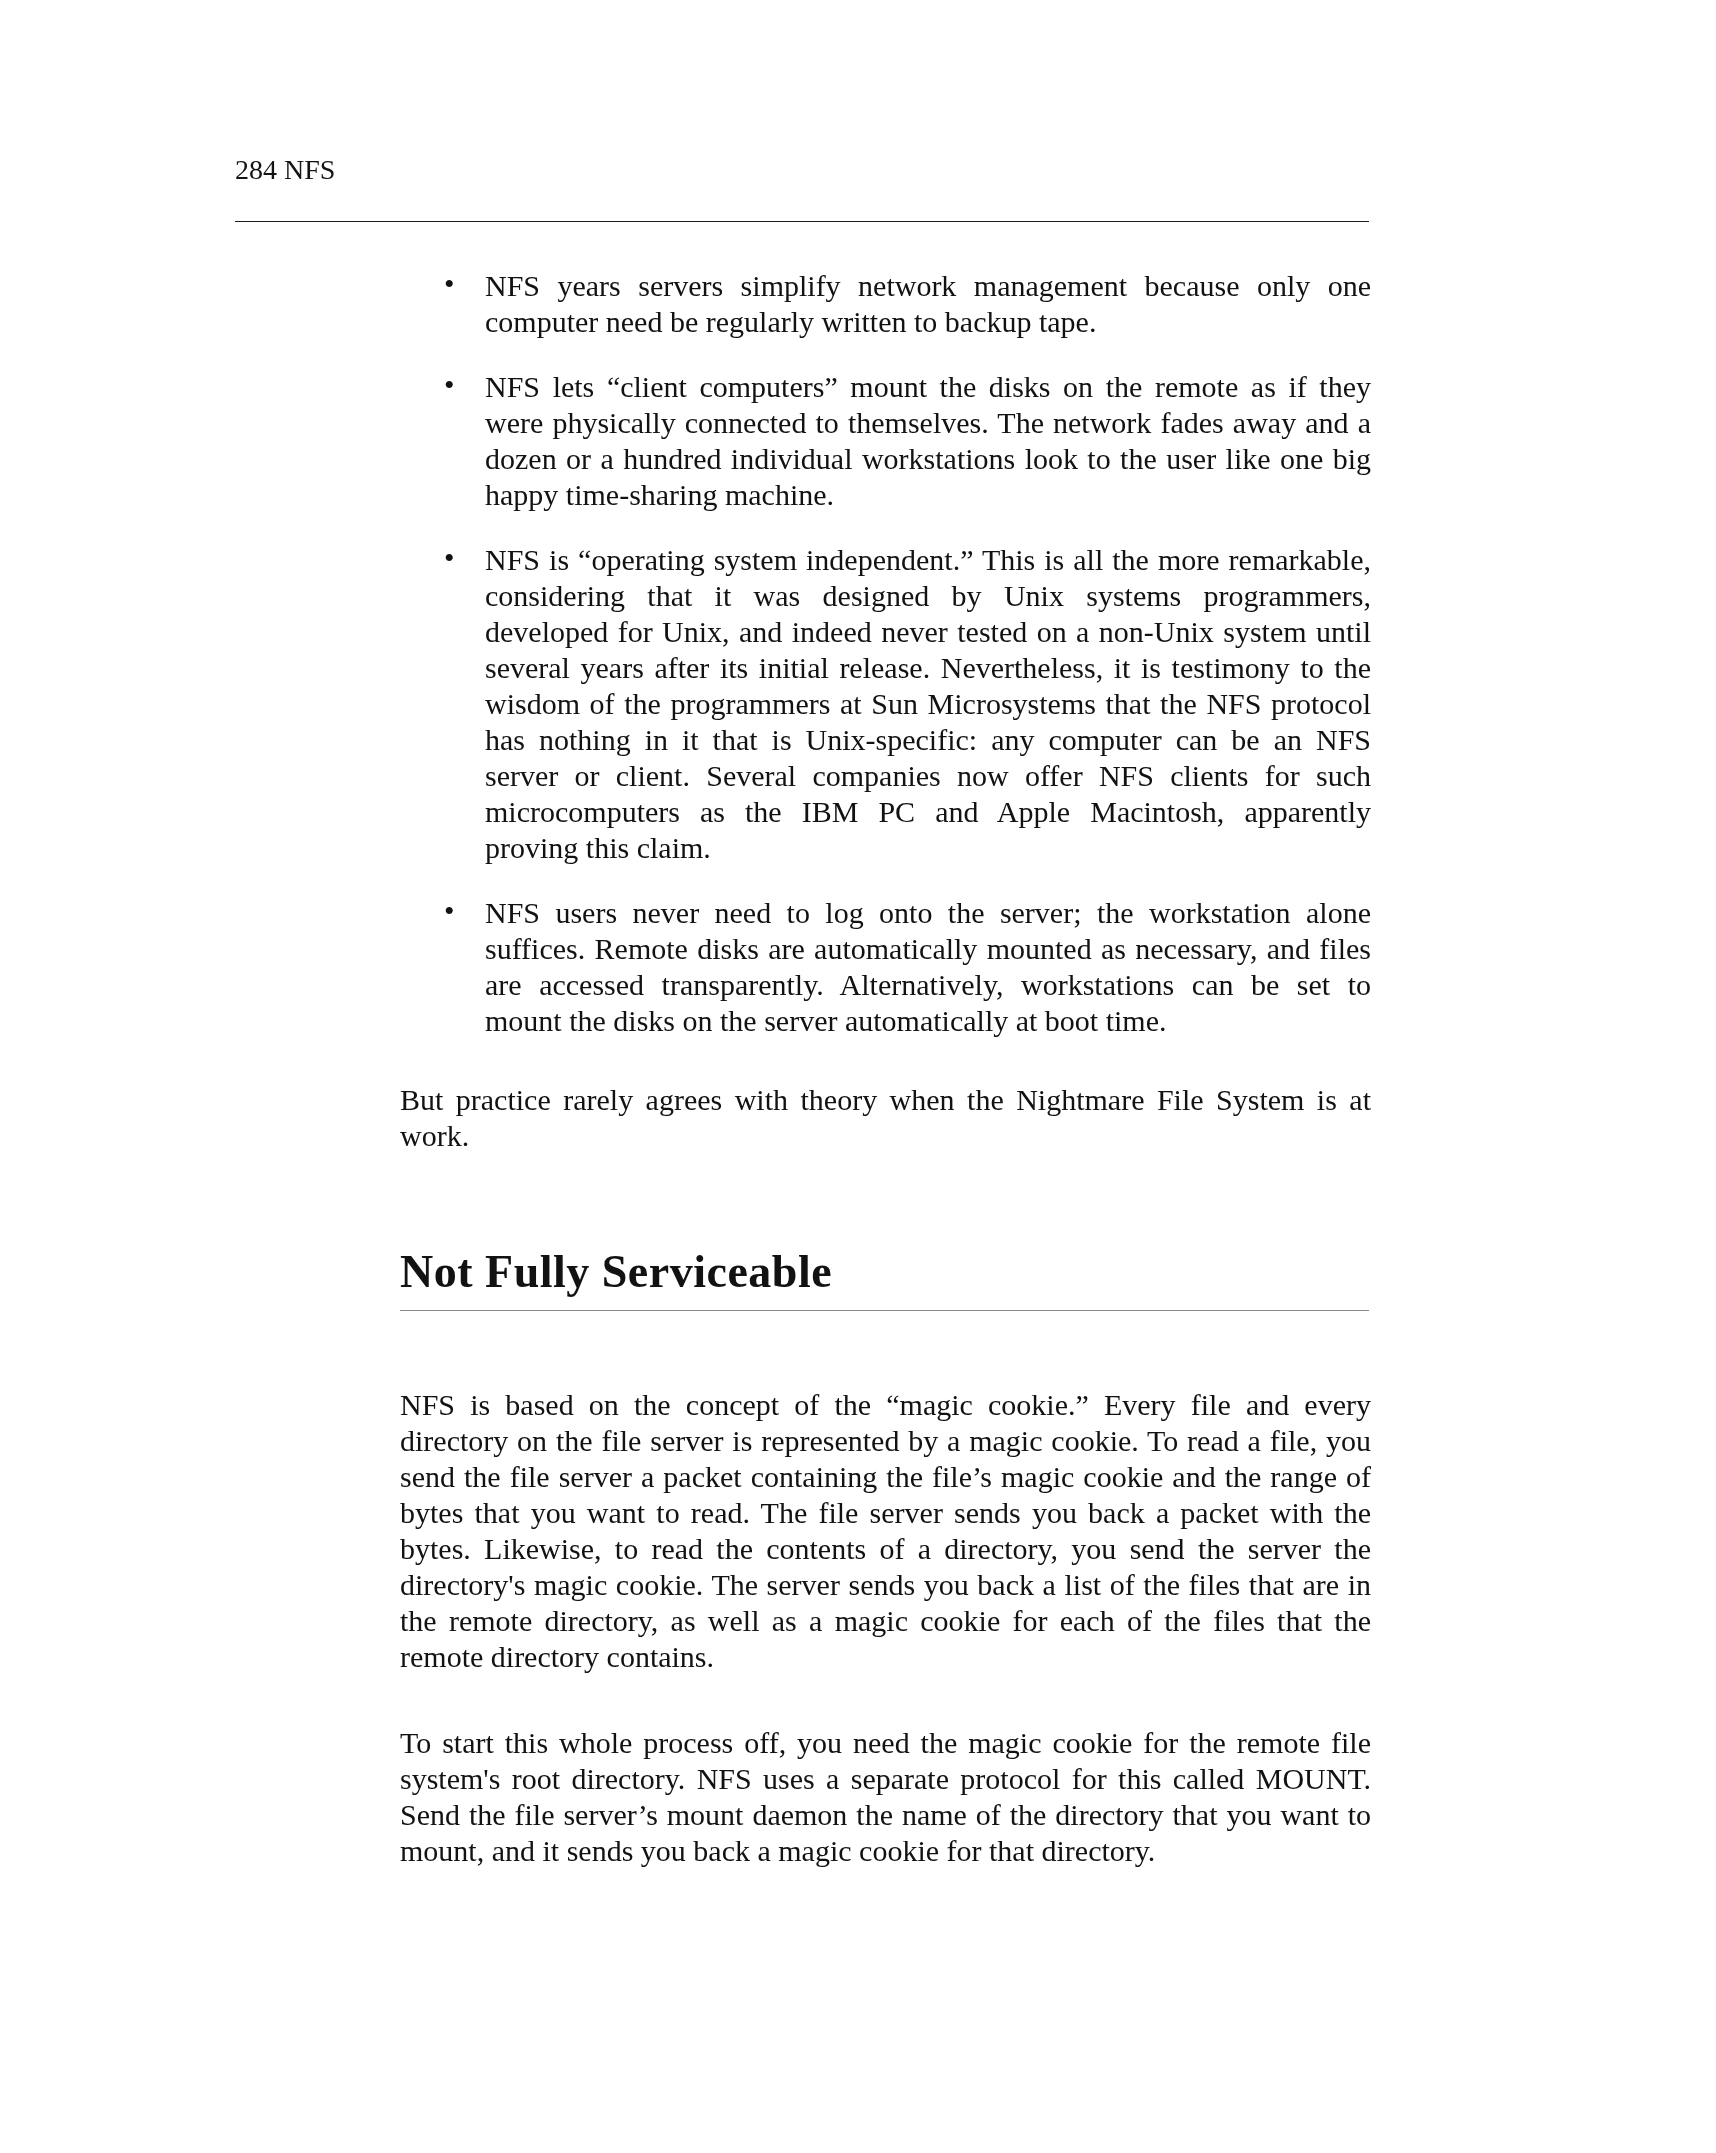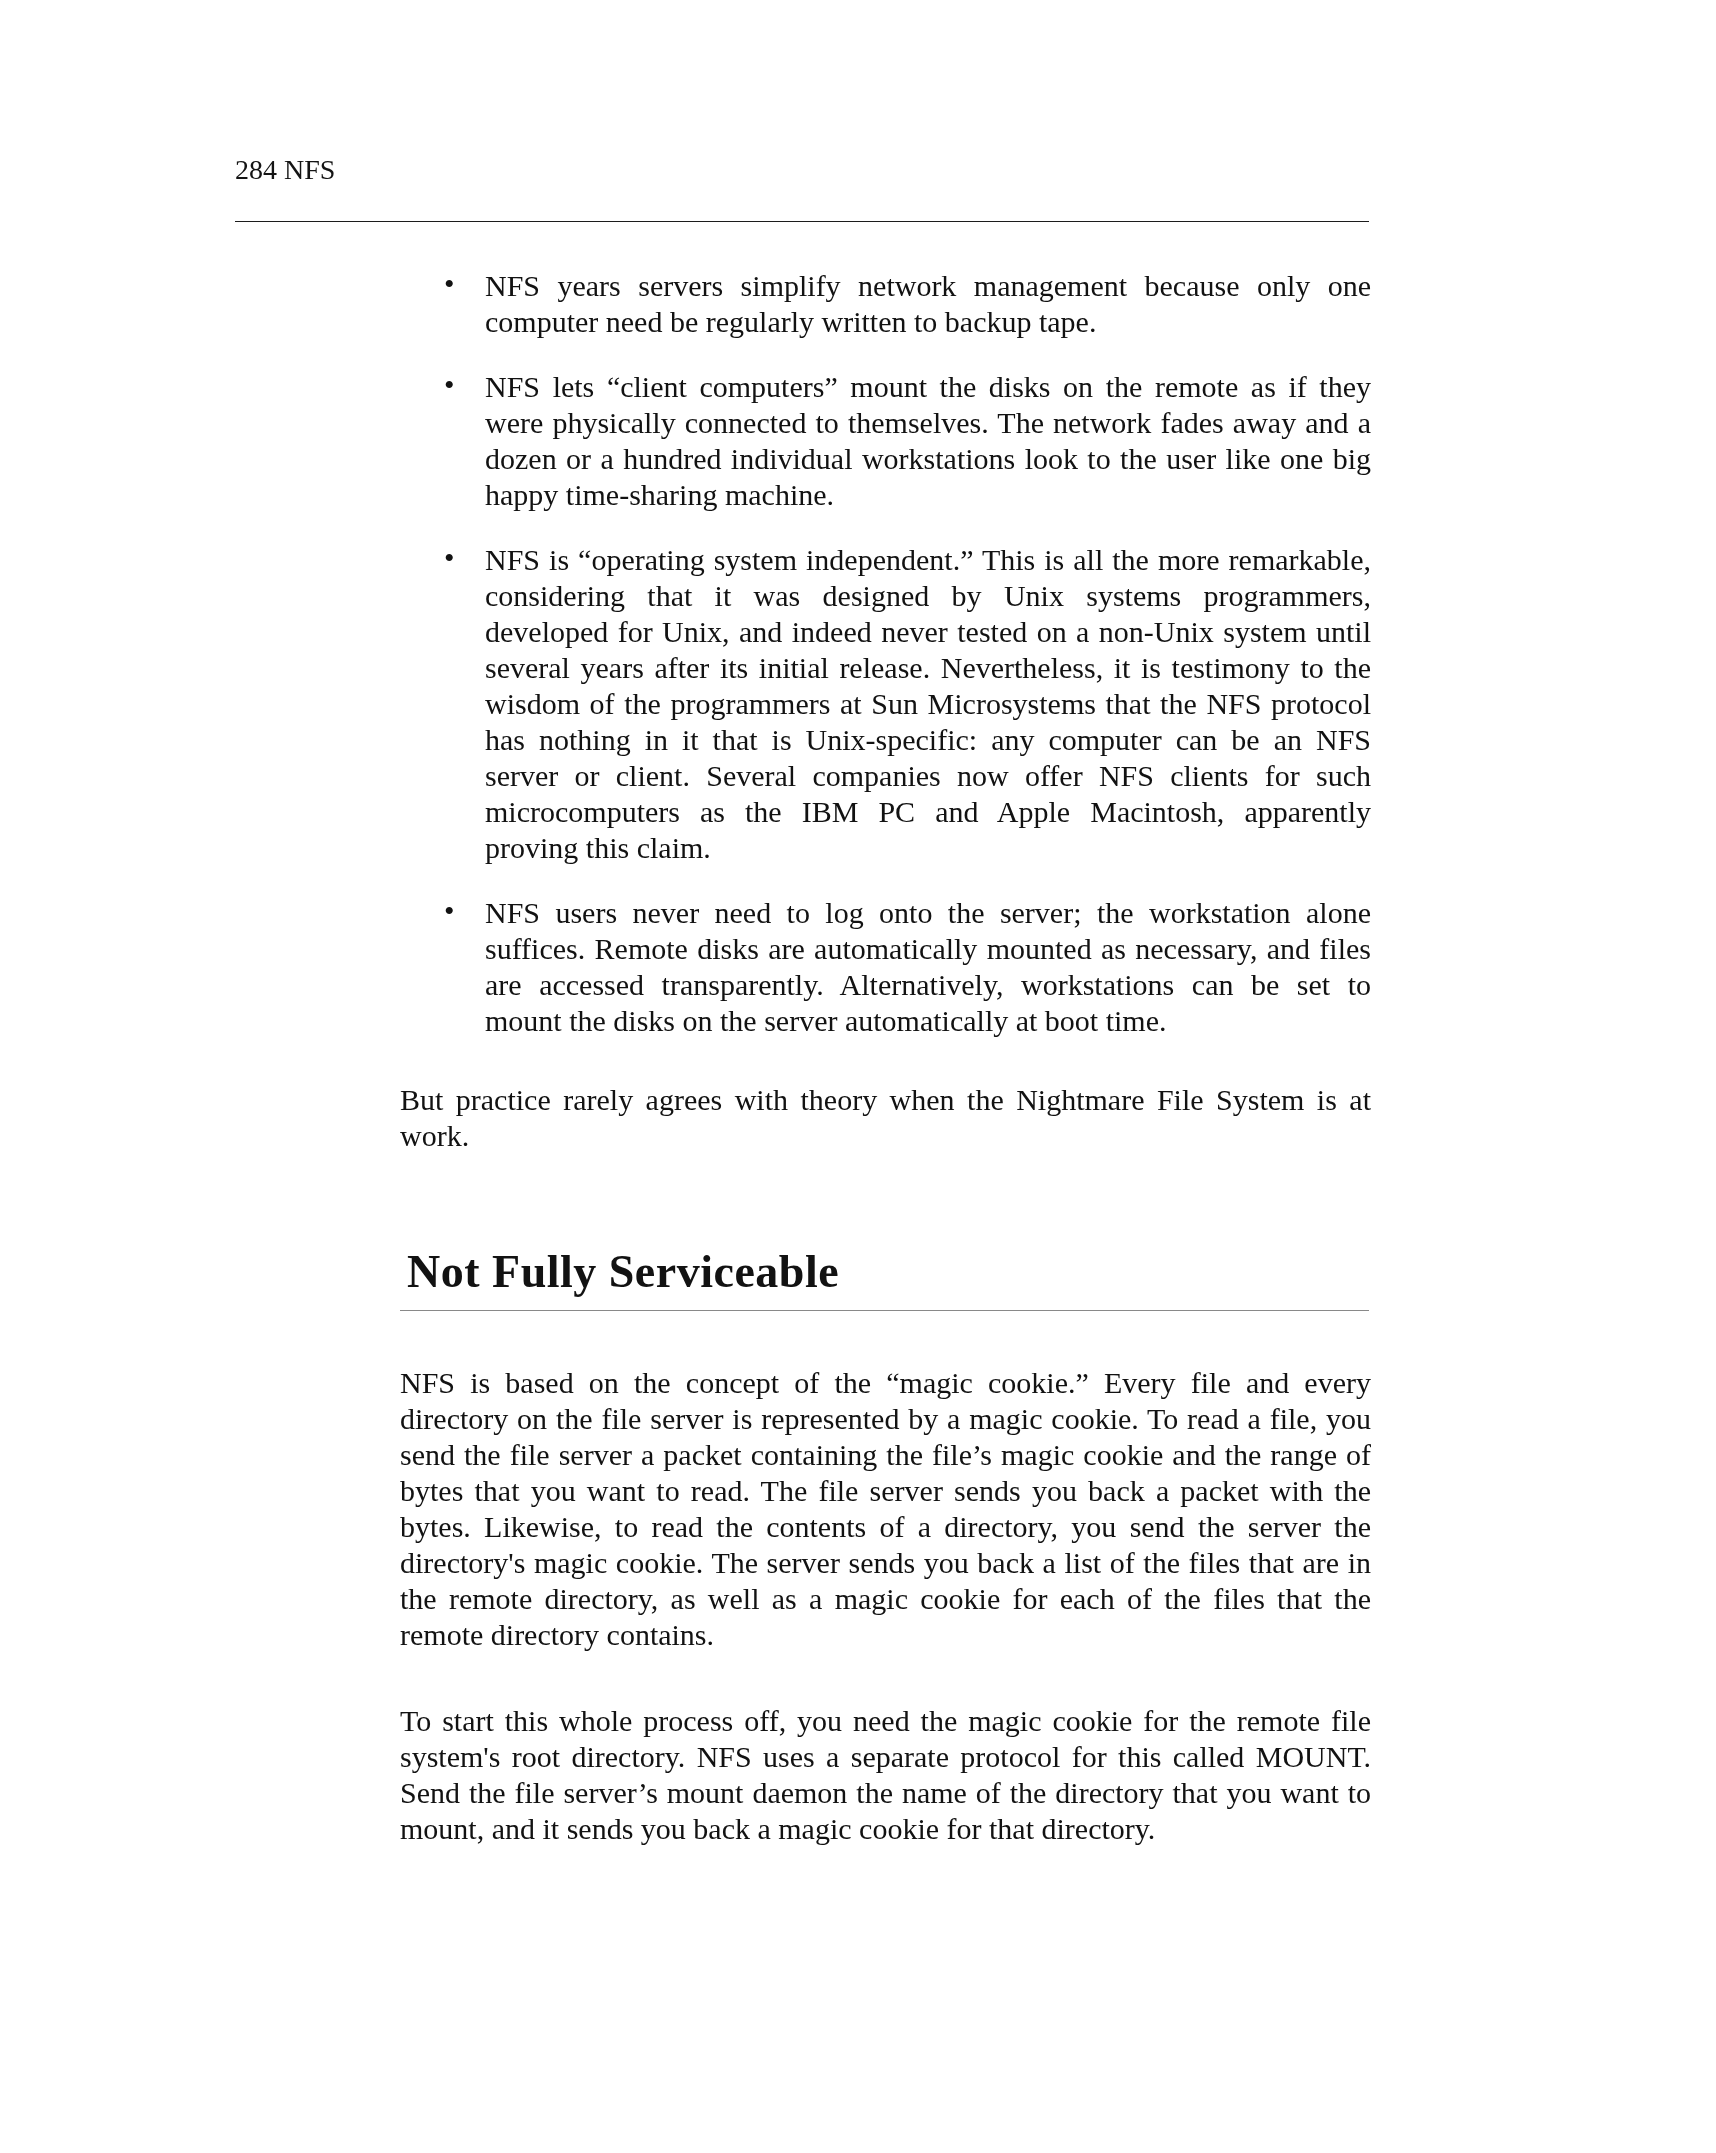--- a/index.html
+++ b/index.html
@@ -54,35 +54,35 @@
   ul.bullet-list li .bullet-glyph {
     position: absolute;
     left: -41px;
     top: -1.9px;
     font-size: 30px;
   }
   .intro-paragraph {
     margin: 43px 0 13px 0;
   }
   .section-heading {
-    margin: 93px 0 0 7px;
+    margin: 93px 0 0 0;
     font-size: 46px;
     line-height: 49px;
     font-weight: bold;
     text-align: left;
     letter-spacing: 0.5px;
   }
   .section-heading-rule {
     margin-top: 13.6px;
     width: 969px;
     height: 0;
     border-top: 1.9px solid #898989;
   }
   .body-paragraph {
-    margin: 54px 0 0 0;
+    margin: 76px 0 0 0;
   }
   .body-paragraph + .body-paragraph {
     margin-top: 50px;
   }
 </style>
 </head>
 <body>
 
 <div class="page">
 

